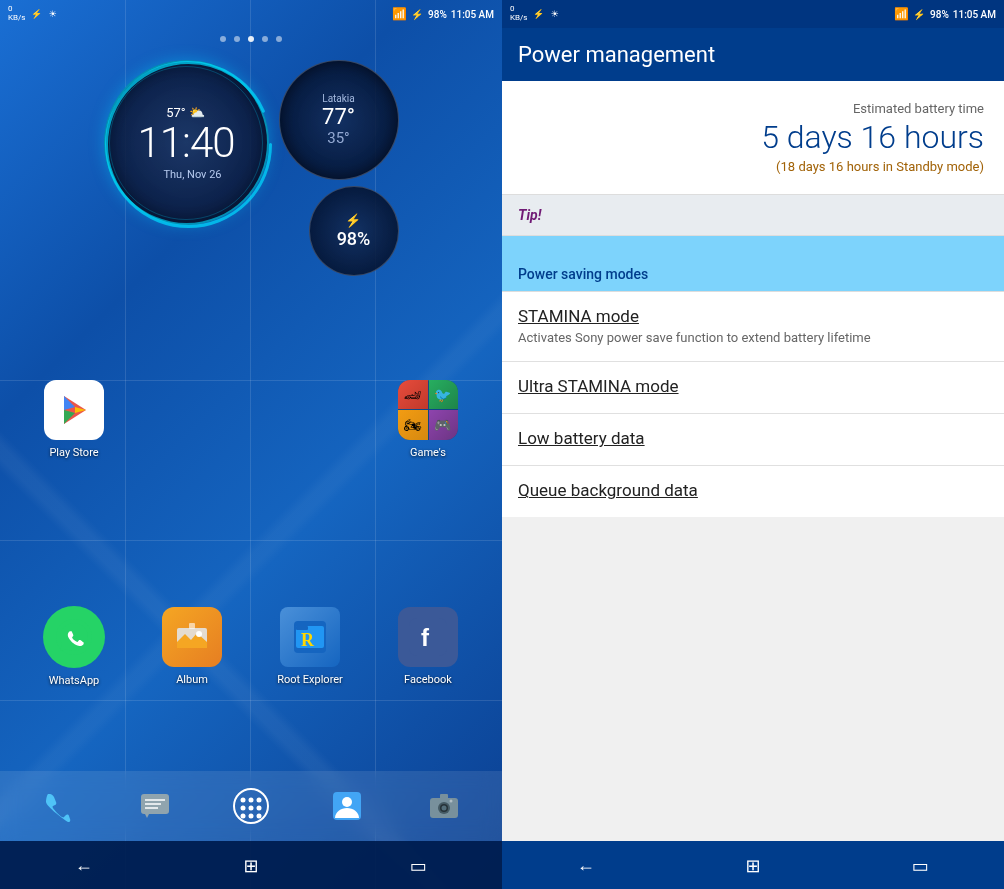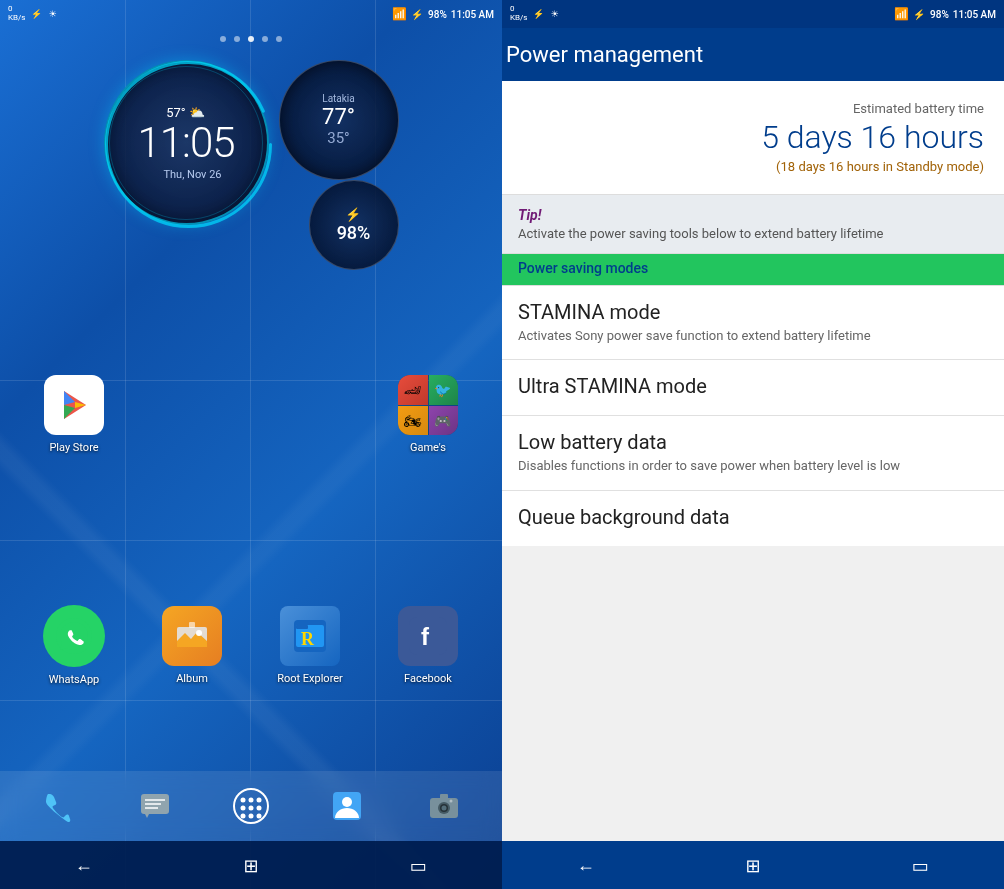--- a/index.html
+++ b/index.html
@@ -323,21 +323,21 @@
       display: flex;
       align-items: center;
       gap: 4px;
       font-size: 10px;
       color: white;
       font-weight: 500;
     }
 
     .power-header {
       background: #003d8c;
-      padding: 14px 4px;
+      padding: 14px 16px;
     }
     .power-header-title {
       color: white;
       font-size: 22px;
       font-weight: 400;
     }
 
     .power-content {
       flex: 1;
       overflow-y: auto;
@@ -381,41 +381,42 @@
       color: #701a75;
     }
     .tip-text {
       font-size: 13px;
       color: #555;
       margin-top: 3px;
     }
 
     
     .section-header {
-      padding: 4px 16px 8px;
-      background: #22c55e;
+      padding: 28px 16px 8px;
+      background: #7dd3fc;
       border-bottom: 1px solid #ddd;
     }
     .section-title {
       font-size: 14px;
       font-weight: 500;
       color: #003d8c;
     }
 
     
     .mode-item {
       background: white;
       padding: 14px 16px;
       border-bottom: 1px solid #e0e0e0;
     }
     .mode-name {
-      font-size: 20px;
+      font-size: 17px;
       color: #222;
       font-weight: 400;
       margin-bottom: 3px;
+      text-decoration: underline;
     }
     .mode-desc {
       font-size: 13px;
       color: #666;
       line-height: 1.4;
     }
 
     
     .right-nav-bar {
       background: #003d8c;
@@ -481,25 +482,25 @@
   <div class="widget-area">
 
     <div class="clock-circle">
       <svg class="clock-arc" viewBox="0 0 169 169">
         <circle cx="84.5" cy="84.5" r="82" fill="none" stroke="rgba(0,220,255,0.7)" stroke-width="3" stroke-dasharray="480 36" stroke-dashoffset="0" stroke-linecap="round"></circle>
       </svg>
       <div class="clock-temp-top">
         <span>57°</span>
         <span>⛅</span>
       </div>
-      <div class="clock-time">11:05</div>
+      <div class="clock-time">11:40</div>
       <div class="clock-date">Thu, Nov 26</div>
     </div>
 
-    <div style="display:flex; flex-direction:column; gap:0; justify-content:center;">
+    <div style="display:flex; flex-direction:column; gap:6px; justify-content:center;">
 
       <div class="weather-circle">
 
         <span class="weather-city">Latakia</span>
         <div class="weather-temps">
           <span class="weather-high">77°</span>
           <span class="weather-low">35°</span>
         </div>
       </div>
 
@@ -673,39 +674,37 @@
   <div class="power-content">
 
     <div class="battery-estimate">
       <div class="est-label">Estimated battery time</div>
       <div class="est-time">5 days 16 hours</div>
       <div class="est-standby">(18 days 16 hours in Standby mode)</div>
     </div>
 
     <div class="tip-section">
       <div class="tip-bold">Tip!</div>
-      <div class="tip-text">Activate the power saving tools below to extend battery lifetime</div>
     </div>
 
     <div class="section-header">
       <span class="section-title">Power saving modes</span>
     </div>
 
     <div class="mode-item">
       <div class="mode-name">STAMINA mode</div>
       <div class="mode-desc">Activates Sony power save function to extend battery lifetime</div>
     </div>
 
     <div class="mode-item">
       <div class="mode-name">Ultra STAMINA mode</div>
     </div>
 
     <div class="mode-item">
       <div class="mode-name">Low battery data</div>
-      <div class="mode-desc">Disables functions in order to save power when battery level is low</div>
     </div>
 
     <div class="mode-item" style="border-bottom: none;">
       <div class="mode-name">Queue background data</div>
     </div>
   </div>
 
   <div class="right-nav-bar">
     <div class="right-nav-btn">
       <span>←</span>

